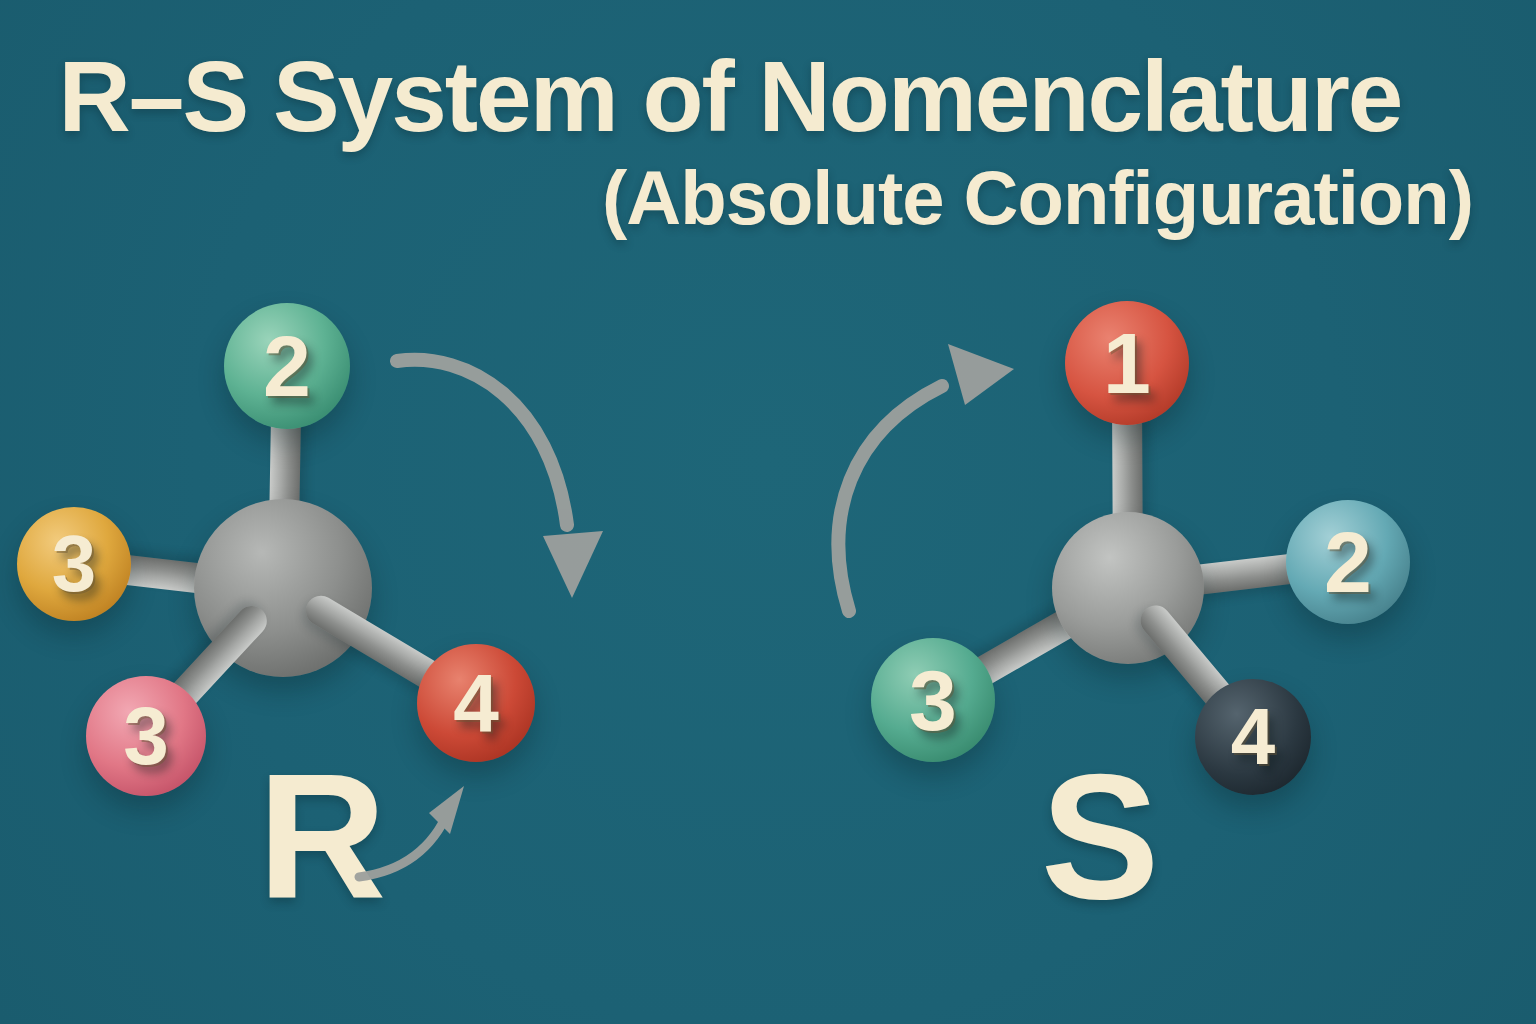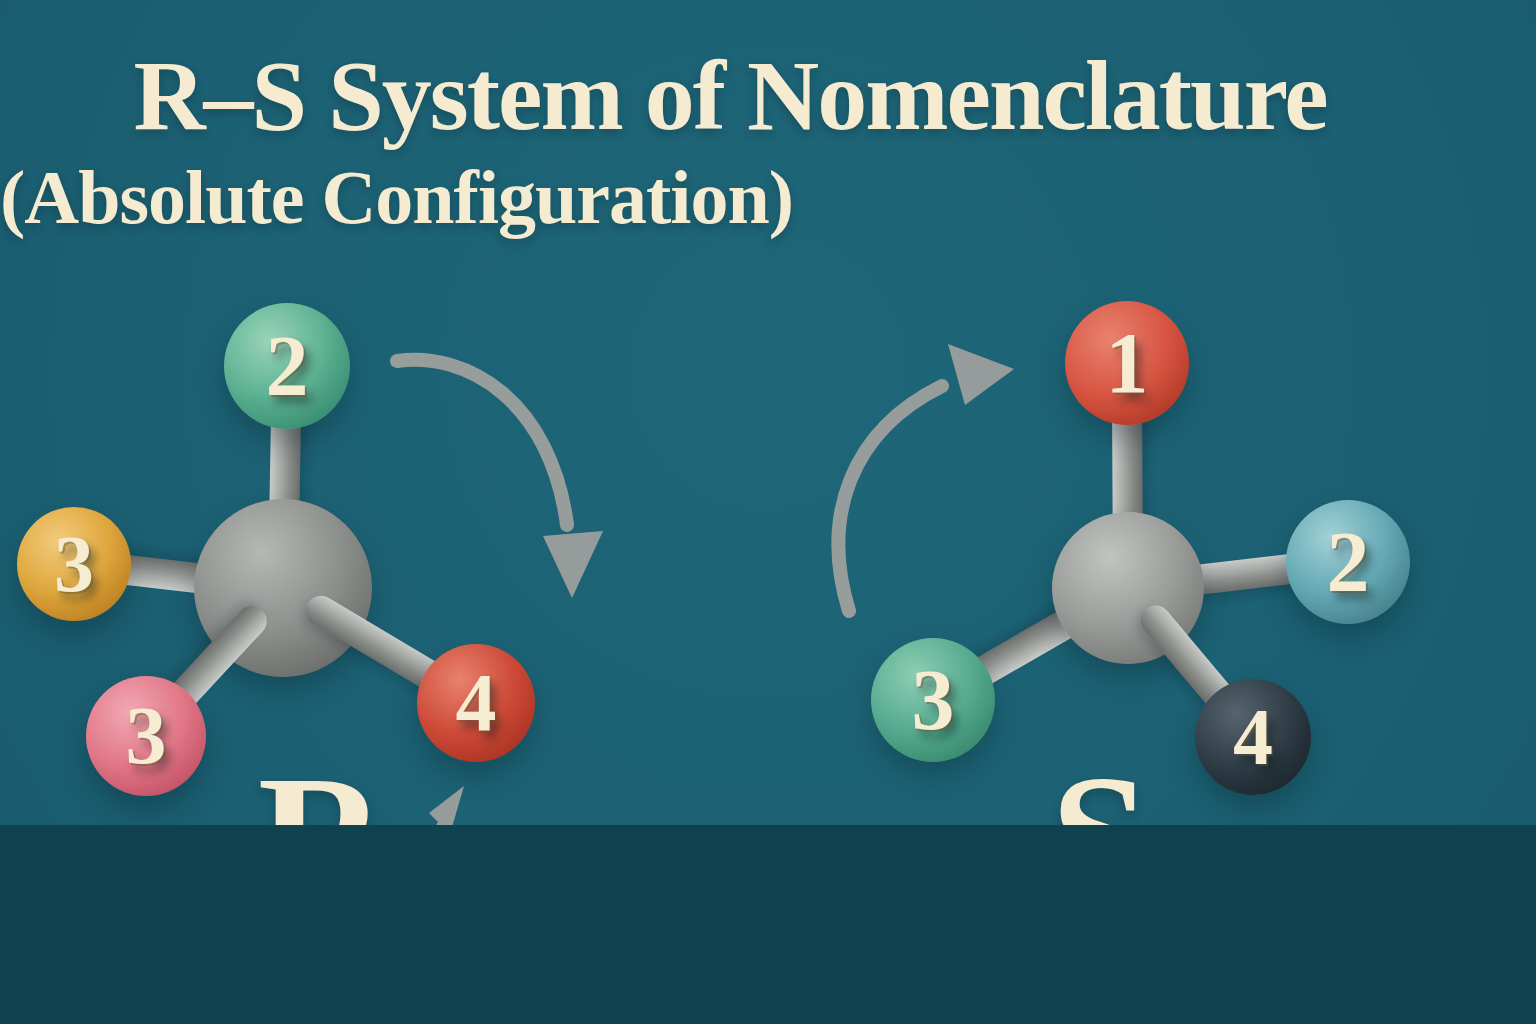--- a/index.html
+++ b/index.html
@@ -1,29 +1,30 @@
 <!DOCTYPE html>
 <html><head>
 <meta charset="utf-8">
 <style>
   html,body{margin:0;padding:0;background:#10414e;}
   .canvas{
-    position:relative;width:1536px;height:825px;overflow:hidden;
-    font-family:Liberation Serif, serif;
+    position:relative;width:1536px;height:1024px;overflow:hidden;
+    font-family:Liberation Sans, sans-serif;
     background:radial-gradient(circle at 50% 45%, #1e6678 0%, #1c6174 60%, #1a5c6e 100%);
   }
   .title{
     position:absolute;left:0;top:44px;width:1460px;text-align:center;
     font-size:100px;font-weight:bold;letter-spacing:-2px;color:#f5ebd0;line-height:1.04;
     text-shadow:0 4px 8px rgba(8,34,40,.30);
   }
   .subtitle{
-    position:absolute;left:0;top:158px;width:1460px;text-align:left;
+    position:absolute;left:0;top:158px;width:1460px;text-align:right;
     font-size:76px;font-weight:bold;letter-spacing:-1px;color:#f5ebd0;line-height:1.05;
     text-shadow:0 4px 8px rgba(8,34,40,.30);
+    padding-left:13px;
   }
   .bond{
     position:absolute;height:30px;border-radius:15px;transform-origin:0 50%;
     background:linear-gradient(to bottom,#c9cbc9 0%,#a6a8a6 38%,#8d8f8d 62%,#6c6e6c 100%);
     box-shadow:0 6px 10px rgba(10,30,34,.18);
   }
   .bond.back{z-index:1}
   .bond.front{z-index:3}
   .ball{position:absolute;border-radius:50%;display:flex;align-items:center;justify-content:center;z-index:4;
         box-shadow:0 14px 26px rgba(8,30,34,.28);}

